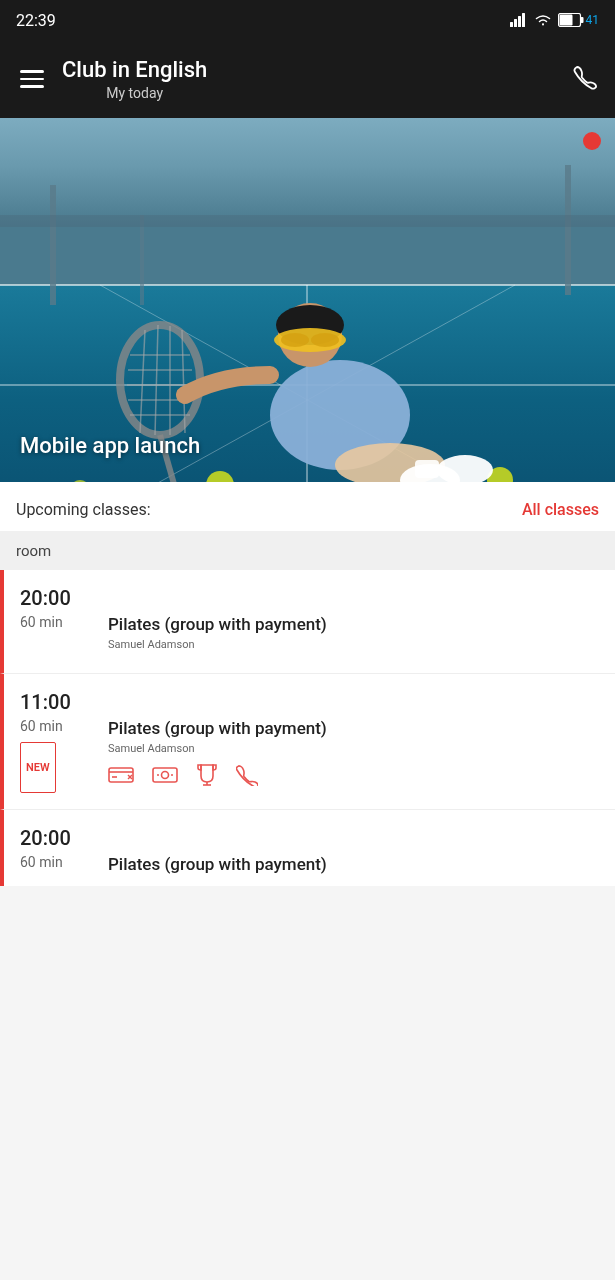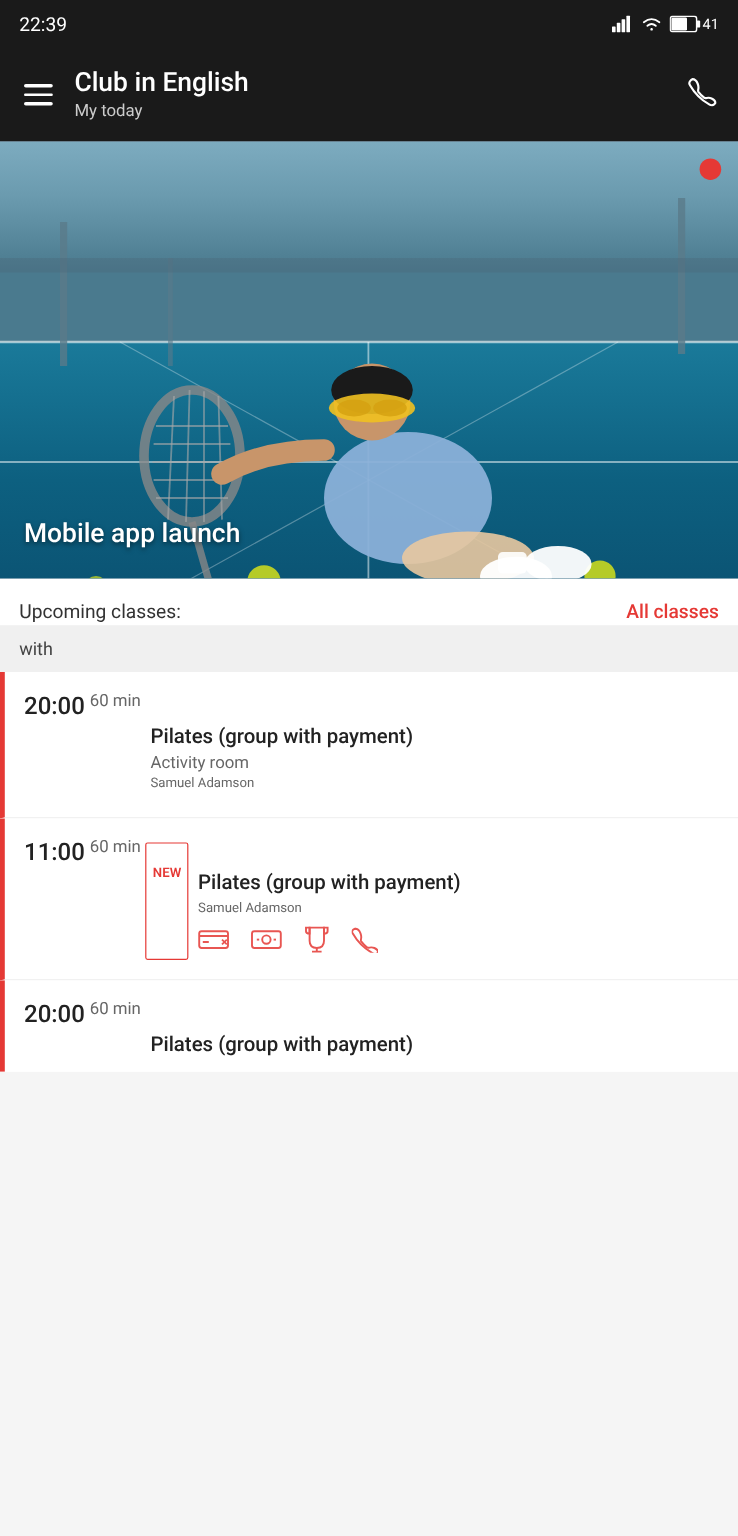--- a/index.html
+++ b/index.html
@@ -41,20 +41,21 @@
       display: flex;
       align-items: center;
       padding: 10px 16px;
       height: 78px;
       justify-content: space-between;
     }
     .top-bar-left {
       display: flex;
       align-items: center;
       gap: 14px;
+      text-align: center;
     }
     .hamburger-icon {
       display: flex;
       flex-direction: column;
       gap: 5px;
       cursor: pointer;
       padding: 4px;
     }
     .hamburger-icon span {
       display: block;
@@ -121,21 +122,21 @@
     
     .content {
       background: #fff;
     }
 
     
     .classes-header {
       display: flex;
       align-items: center;
       justify-content: space-between;
-      padding: 18px 16px 2px;
+      padding: 18px 16px 12px;
       background: #fff;
     }
     .classes-header-title {
       font-size: 16px;
       color: #333;
     }
     .classes-all-link {
       font-size: 16px;
       color: #e53935;
       font-weight: 500;
@@ -157,21 +158,21 @@
       background: #fff;
       display: flex;
       padding: 16px;
       border-left: 4px solid #e53935;
       margin: 0;
       border-bottom: 1px solid #eee;
     }
     .class-time-block {
       min-width: 80px;
       display: flex;
-      flex-direction: row;
+      flex-direction: column;
       gap: 4px;
     }
     .class-time {
       font-size: 20px;
       font-weight: 500;
       color: #222;
     }
     .class-duration {
       font-size: 14px;
       color: #666;
@@ -243,21 +244,21 @@
       <rect x="12" y="0" width="3" height="14" rx="0.5"></rect>
     </svg>
 
     <svg width="18" height="14" viewBox="0 0 18 14" fill="none" stroke="white" stroke-width="1.5">
       <path d="M9 11 Q9 11 9 11" stroke-linecap="round"></path>
       <circle cx="9" cy="11.5" r="1" fill="white" stroke="none"></circle>
       <path d="M5.5 8.5 Q9 5.5 12.5 8.5" stroke-linecap="round" fill="none"></path>
       <path d="M2.5 5.5 Q9 0.5 15.5 5.5" stroke-linecap="round" fill="none"></path>
     </svg>
 
-    <span style="display:flex;align-items:center;gap:2px;font-size:12px;color:#ffffff;">
+    <span style="display:flex;align-items:center;gap:2px;font-size:12px;color:#0ea5e9;">
       <svg width="26" height="14" viewBox="0 0 26 14" fill="none">
         <rect x="0.5" y="0.5" width="22" height="13" rx="2" stroke="white" stroke-width="1.2"></rect>
         <rect x="22.5" y="4" width="3" height="6" rx="1" fill="white"></rect>
         <rect x="1.5" y="1.5" width="13" height="11" rx="1.2" fill="white"></rect>
       </svg>
       <span style="font-size:12px;">41</span>
     </span>
   </div>
 </div>
 
@@ -358,31 +359,30 @@
 </div>
 
 <div class="content">
 
   <div class="classes-header">
     <span class="classes-header-title">Upcoming classes:</span>
     <span class="classes-all-link">All classes</span>
   </div>
 
   <div class="day-section">
-    <span class="day-label">with</span>
+    <span class="day-label">room</span>
   </div>
 
   <div class="class-item">
     <div class="class-time-block">
       <span class="class-time">20:00</span>
       <span class="class-duration">60 min</span>
     </div>
     <div class="class-info">
       <div class="class-name">Pilates (group with payment)</div>
-      <div class="class-room">Activity room</div>
       <div class="class-instructor">Samuel Adamson</div>
     </div>
   </div>
 
 
   <div class="class-item">
     <div class="class-time-block">
       <span class="class-time">11:00</span>
       <span class="class-duration">60 min</span>
       <span class="class-badge-new">NEW</span>

